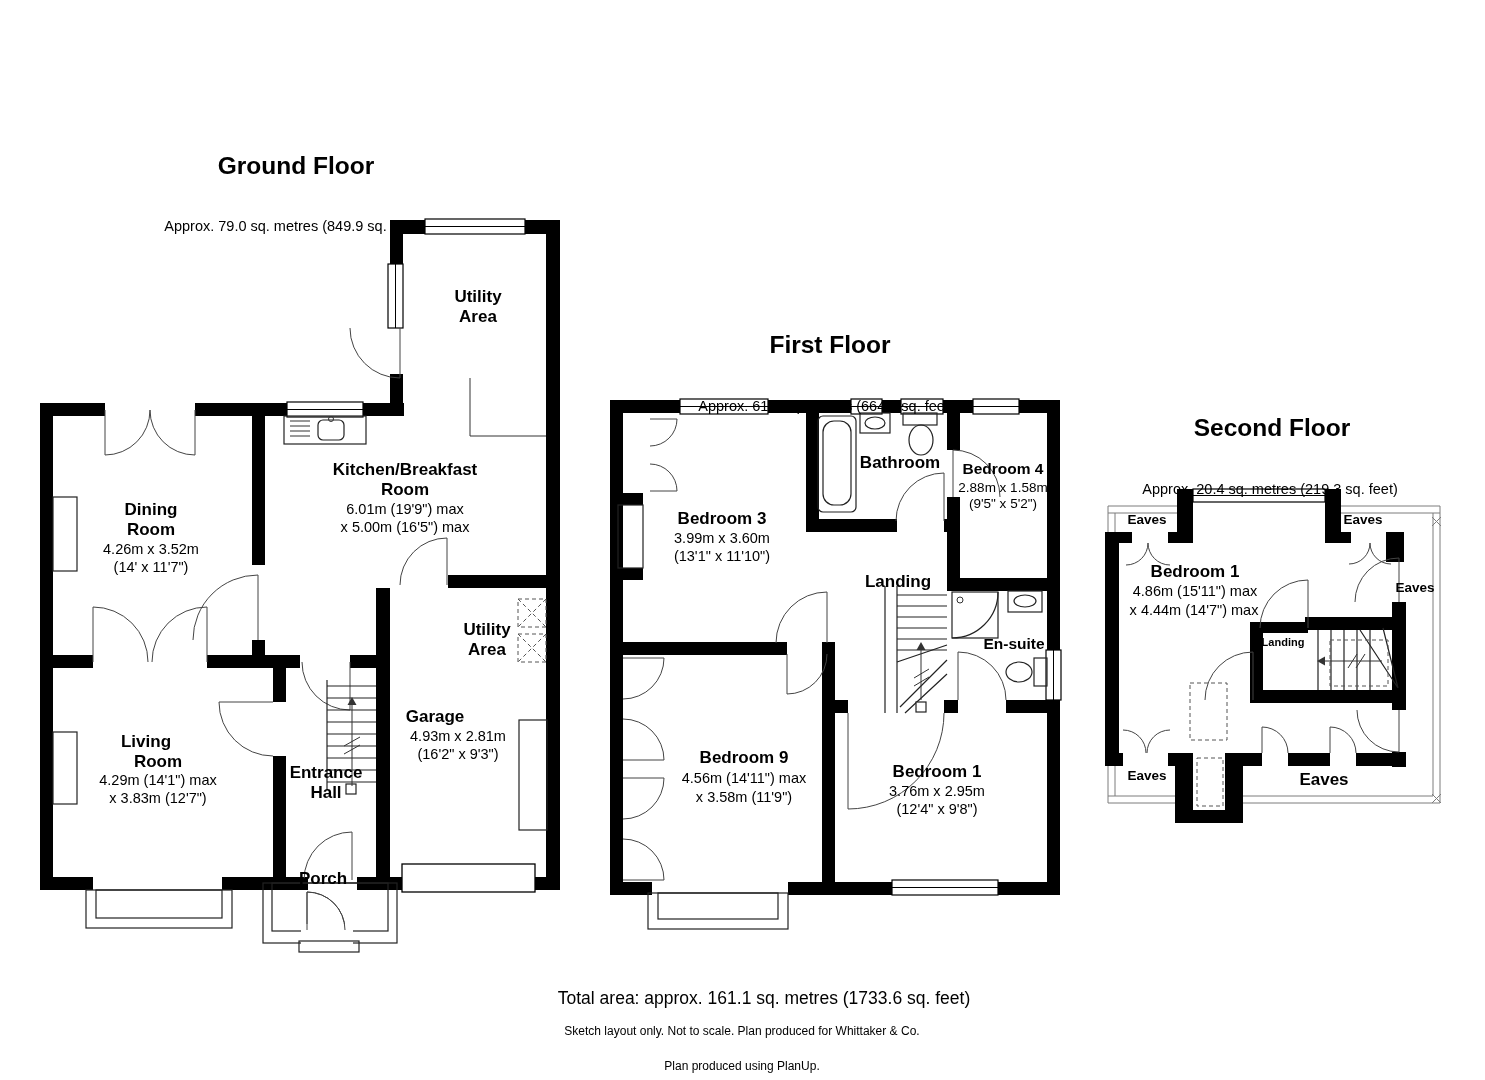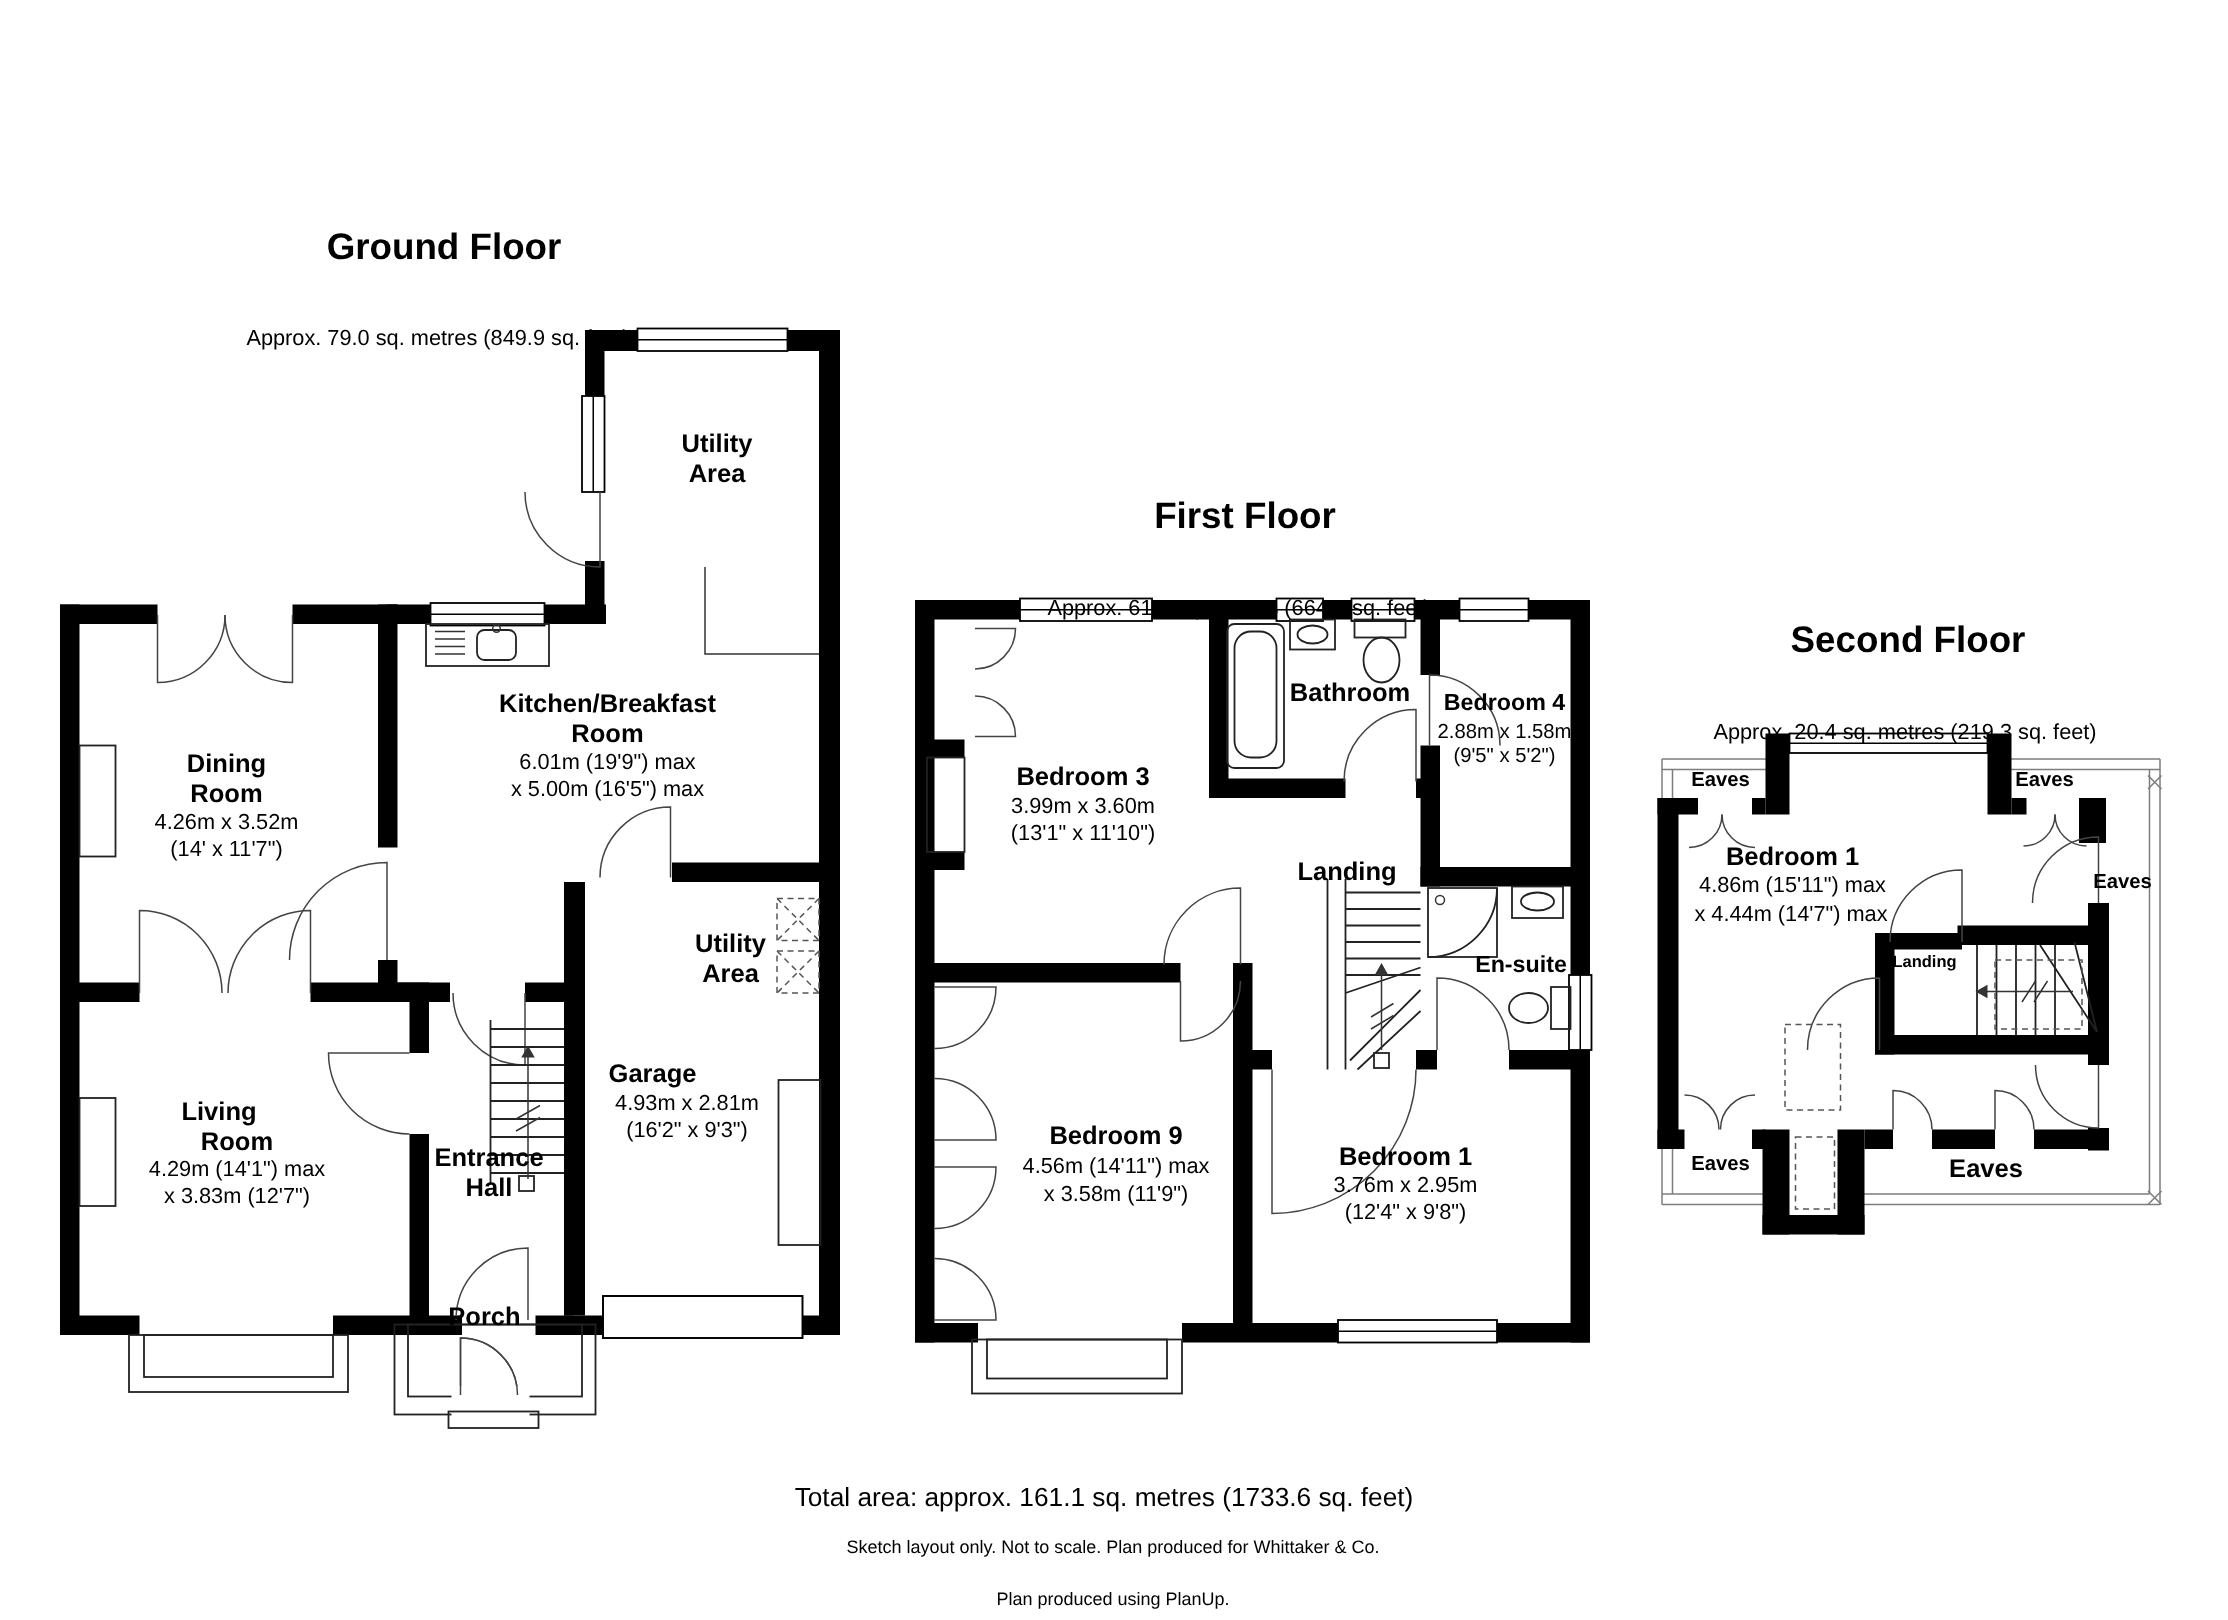--- a/index.html
+++ b/index.html
@@ -22,21 +22,21 @@
   .ln{position:absolute;transform:translate(-50%,-50%);white-space:nowrap;line-height:1;}
   .rn{font-weight:bold;font-size:17px;}
   .rnsm{font-weight:bold;font-size:15.5px;}
   .rd{font-size:14.5px;}
   .rdsm{font-size:13.5px;}
   .xs{font-weight:bold;font-size:11px;}
   .ev{font-weight:bold;font-size:13.5px;}
   .ev2{font-weight:bold;font-size:17px;}
   .ttl{font-weight:bold;font-size:24.5px;text-align:right;}
   .sub{font-size:14.5px;margin-top:36px;}
-  .tot{font-size:17.5px;}
+  .tot{font-size:17.5px;margin-left:28px;}
   .fine{font-size:12px;}
 </style>
 </head>
 <body>
 
 <div class="page">
 
 <svg width="1485" height="1080" viewBox="0 0 1485 1080">
 
   <g>

